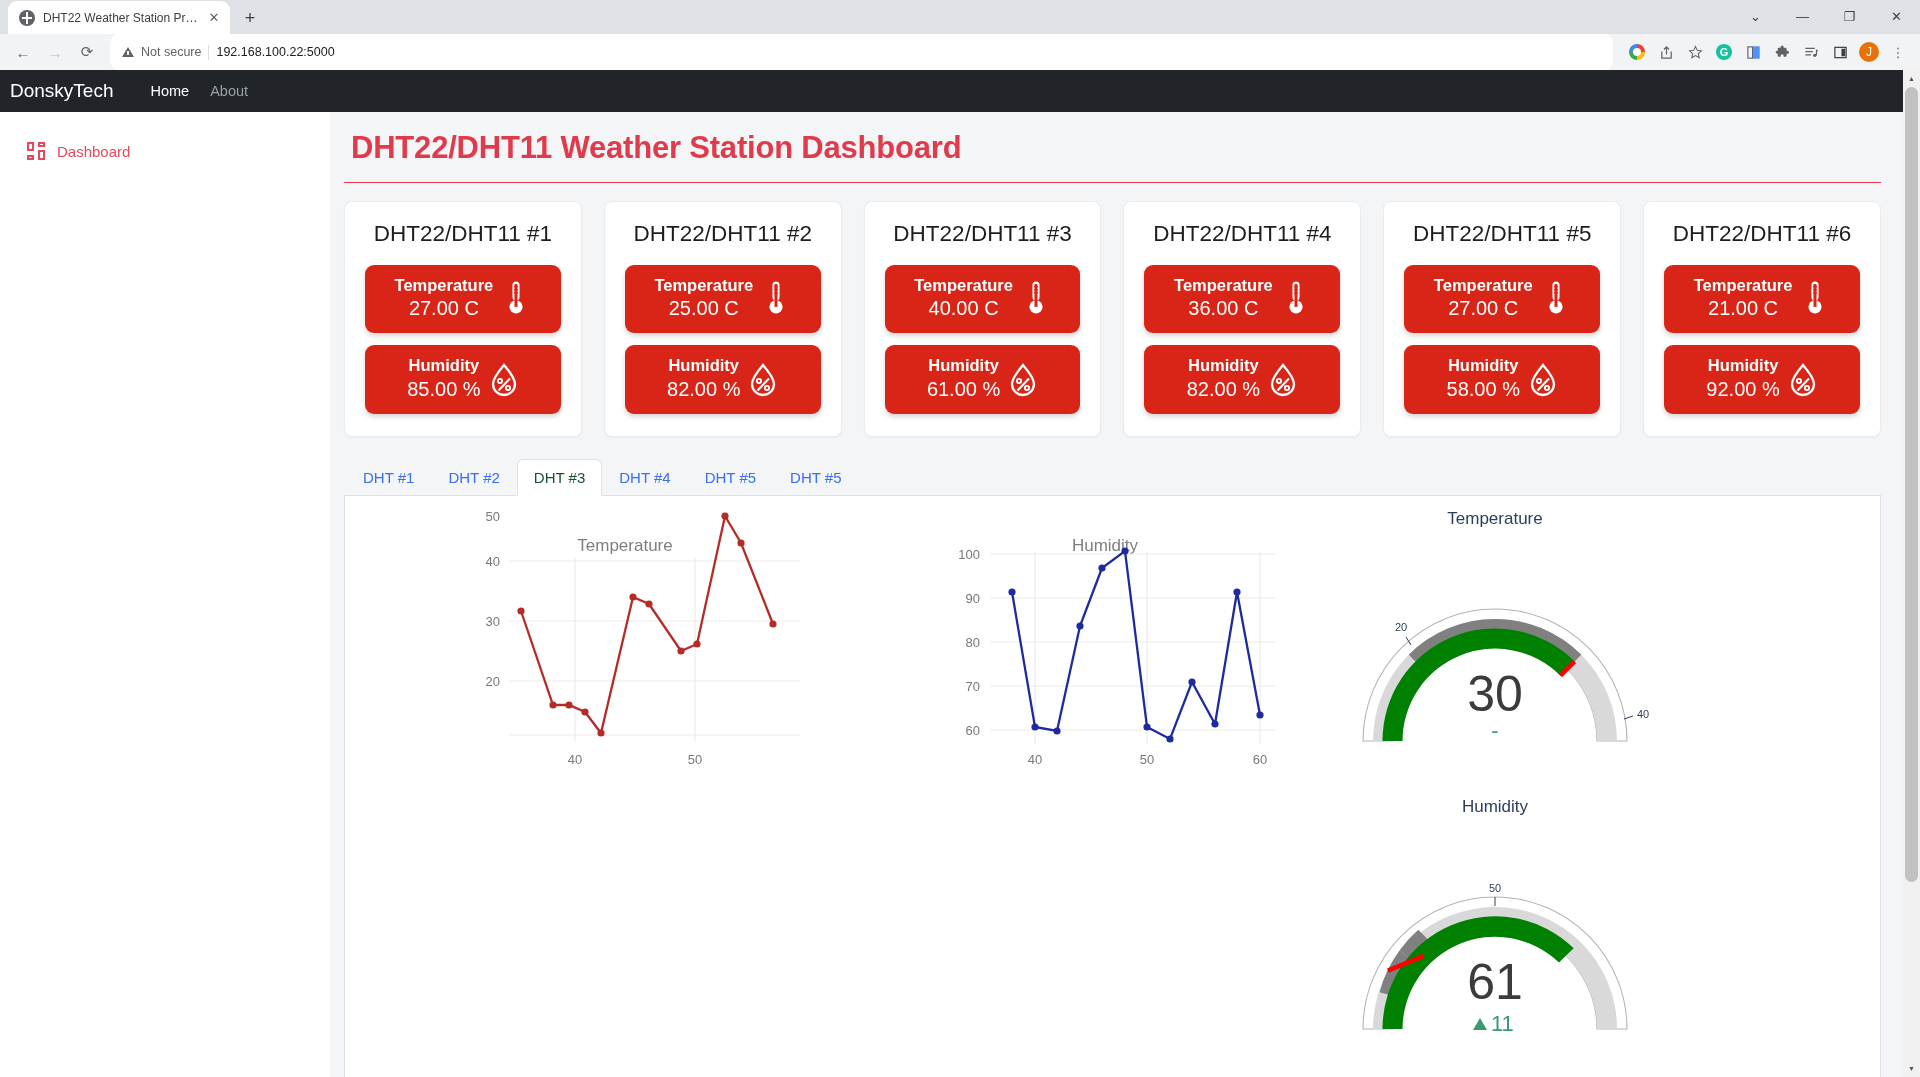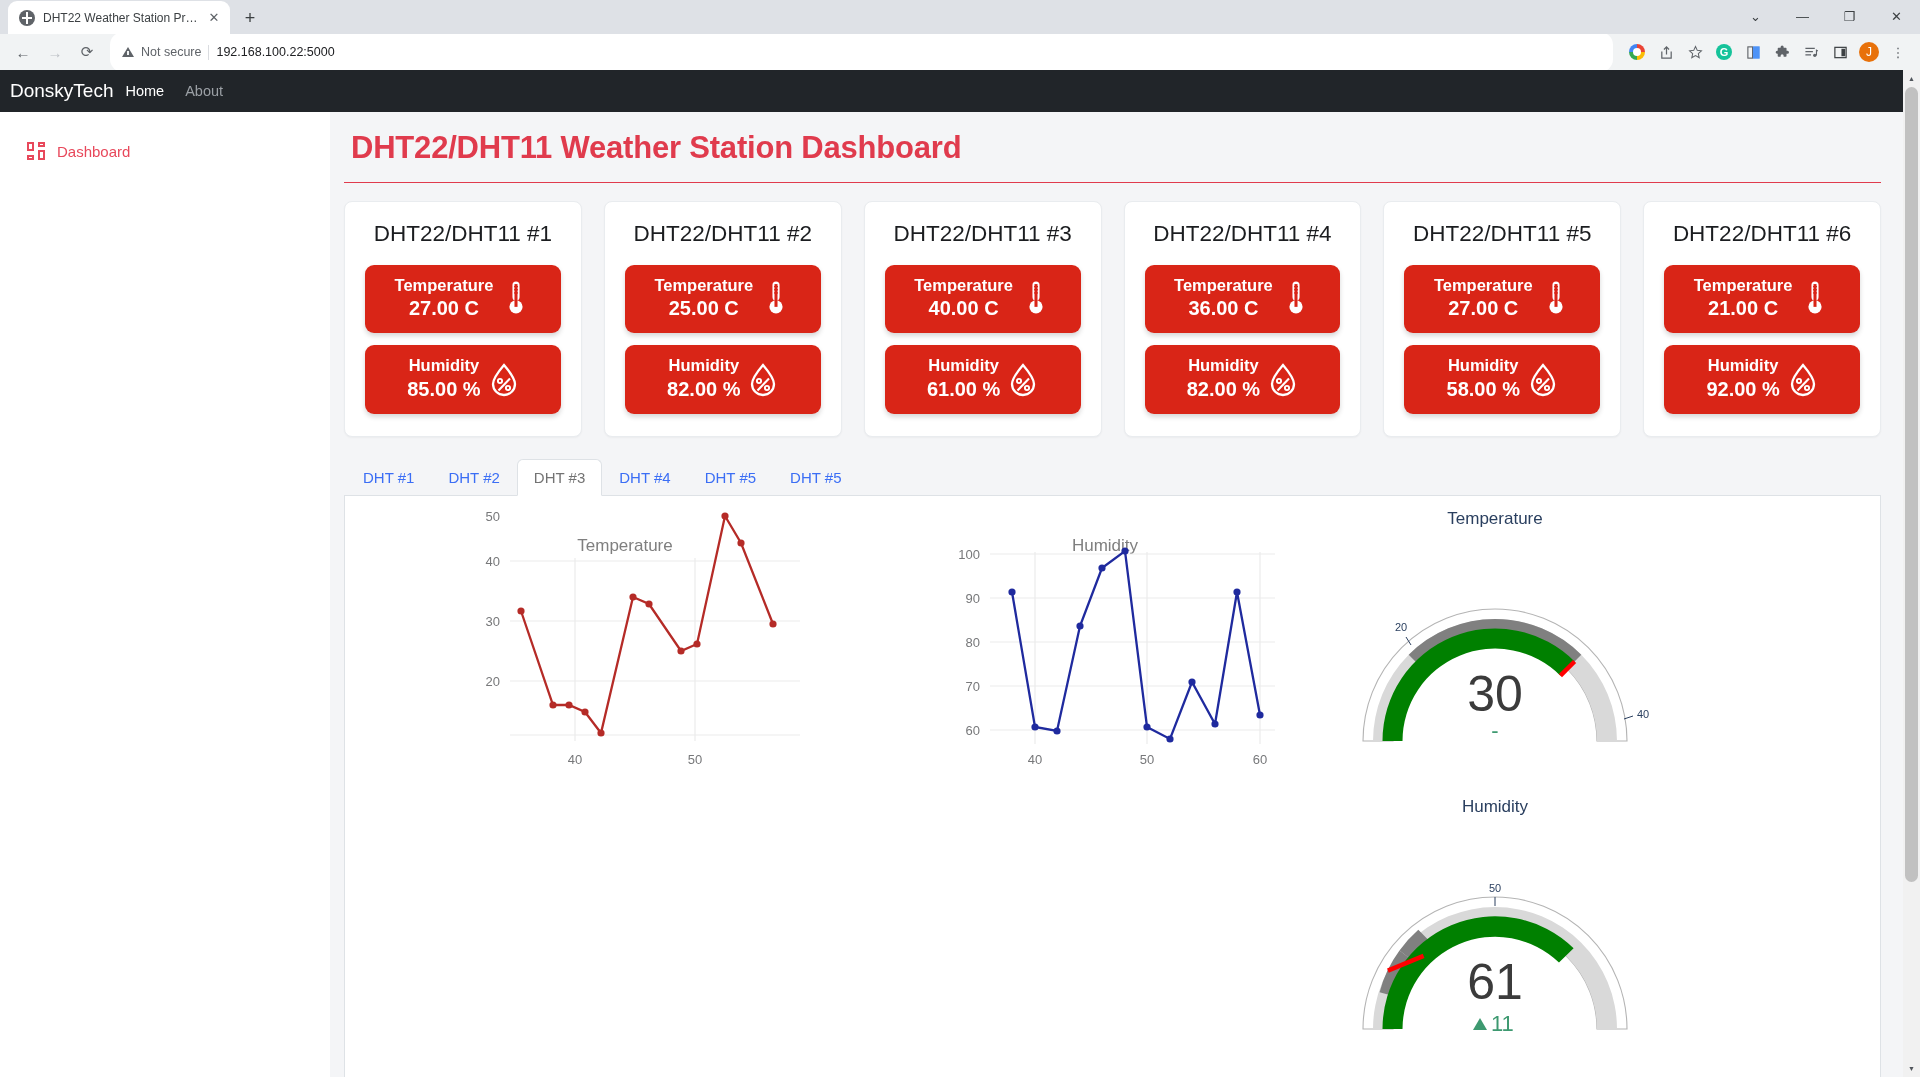--- a/index.html
+++ b/index.html
@@ -101,21 +101,21 @@
     width: 20px; height: 20px; border-radius: 50%; background: #e8710a;
     color: #fff; font-size: 12px; text-align: center; line-height: 20px;
   }
 
   
   .viewport { height: 1007px; display: flex; position: relative; background: #fff; }
   .page { flex: 1 1 auto; height: 1007px; overflow: hidden; position: relative; }
 
   .navbar {
     height: 42px; background: #212529; display: flex;
-    align-items: center; padding-left: 10px; gap: 12px;
+    align-items: center; padding-left: 10px; gap: 37px;
   }
   .brand { color: #fff; font-size: 19px; }
   .navlinks { display: flex; gap: 21px; align-items: center; }
   .navlinks a { font-size: 14.5px; text-decoration: none; }
   .nav-home { color: #ffffff; }
   .nav-about { color: #9ba0a5; }
 
   .body-row { display: flex; height: 965px; }
   .sidebar { width: 330px; background: #ffffff; padding-top: 24px; flex: 0 0 330px; }
   .side-item {
@@ -137,55 +137,55 @@
   }
   .page-title {
     color: #e03b4d; font-size: 31px; font-weight: bold;
     padding-left: 9px; letter-spacing: -0.2px;
   }
   .title-rule {
     border-top: 1.4px solid #e03b4d; margin: 16px 2px 18px 2px;
   }
 
   
-  .cards { display: flex; gap: 22px; padding: 0 2px; justify-content: flex-end; }
+  .cards { display: flex; gap: 22px; padding: 0 2px; }
   .card {
     flex: 1 1 0; background: #ffffff; border: 1px solid #e9ecef;
     border-radius: 8px; padding: 18px 20px 22px 20px;
     box-shadow: 0 1px 2px rgba(0,0,0,.04);
   }
   .card-title {
     text-align: center; font-size: 22.5px; color: #1b1d20;
     line-height: 1.28; margin-bottom: 16px;
   }
   .metric {
     background: #d92517; border-radius: 9px; color: #fff;
     padding: 10px 12px 12px 12px; margin-bottom: 12px;
     display: flex; align-items: center; justify-content: center; gap: 8px;
     box-shadow: 0 3px 5px rgba(0,0,0,.16);
     position: relative; min-height: 68px;
   }
   .metric:last-child { margin-bottom: 0; }
   .metric-txt { text-align: center; }
   .metric-label { font-size: 16.5px; font-weight: bold; line-height: 1.25; }
-  .metric-value { font-size: 20px; font-weight: bold; line-height: 1.3; }
+  .metric-value { font-size: 20px; font-weight: normal; line-height: 1.3; }
   .metric-icon { width: 30px; height: 38px; flex: 0 0 auto; }
 
   
   .tabs {
     display: flex; gap: 0; padding: 22px 2px 0 2px;
     border-bottom: 1px solid #dee2e6; margin: 0 2px;
   }
   .tablink {
     padding: 9px 16px 9px 16px; font-size: 15px; color: #3b6ef5;
     border: 1px solid transparent; border-radius: 6px 6px 0 0;
     margin-bottom: -1px; background: transparent;
   }
   .tablink.active {
-    color: #737373; background: #ffffff;
+    color: #14532d; background: #ffffff;
     border-color: #dee2e6 #dee2e6 #ffffff;
   }
 
   .tabpane {
     background: #ffffff; border: 1px solid #dee2e6; border-top: none;
     margin: 0 2px; height: 600px; position: relative;
     display: flex;
   }
   .chartcell { position: relative; }
 

